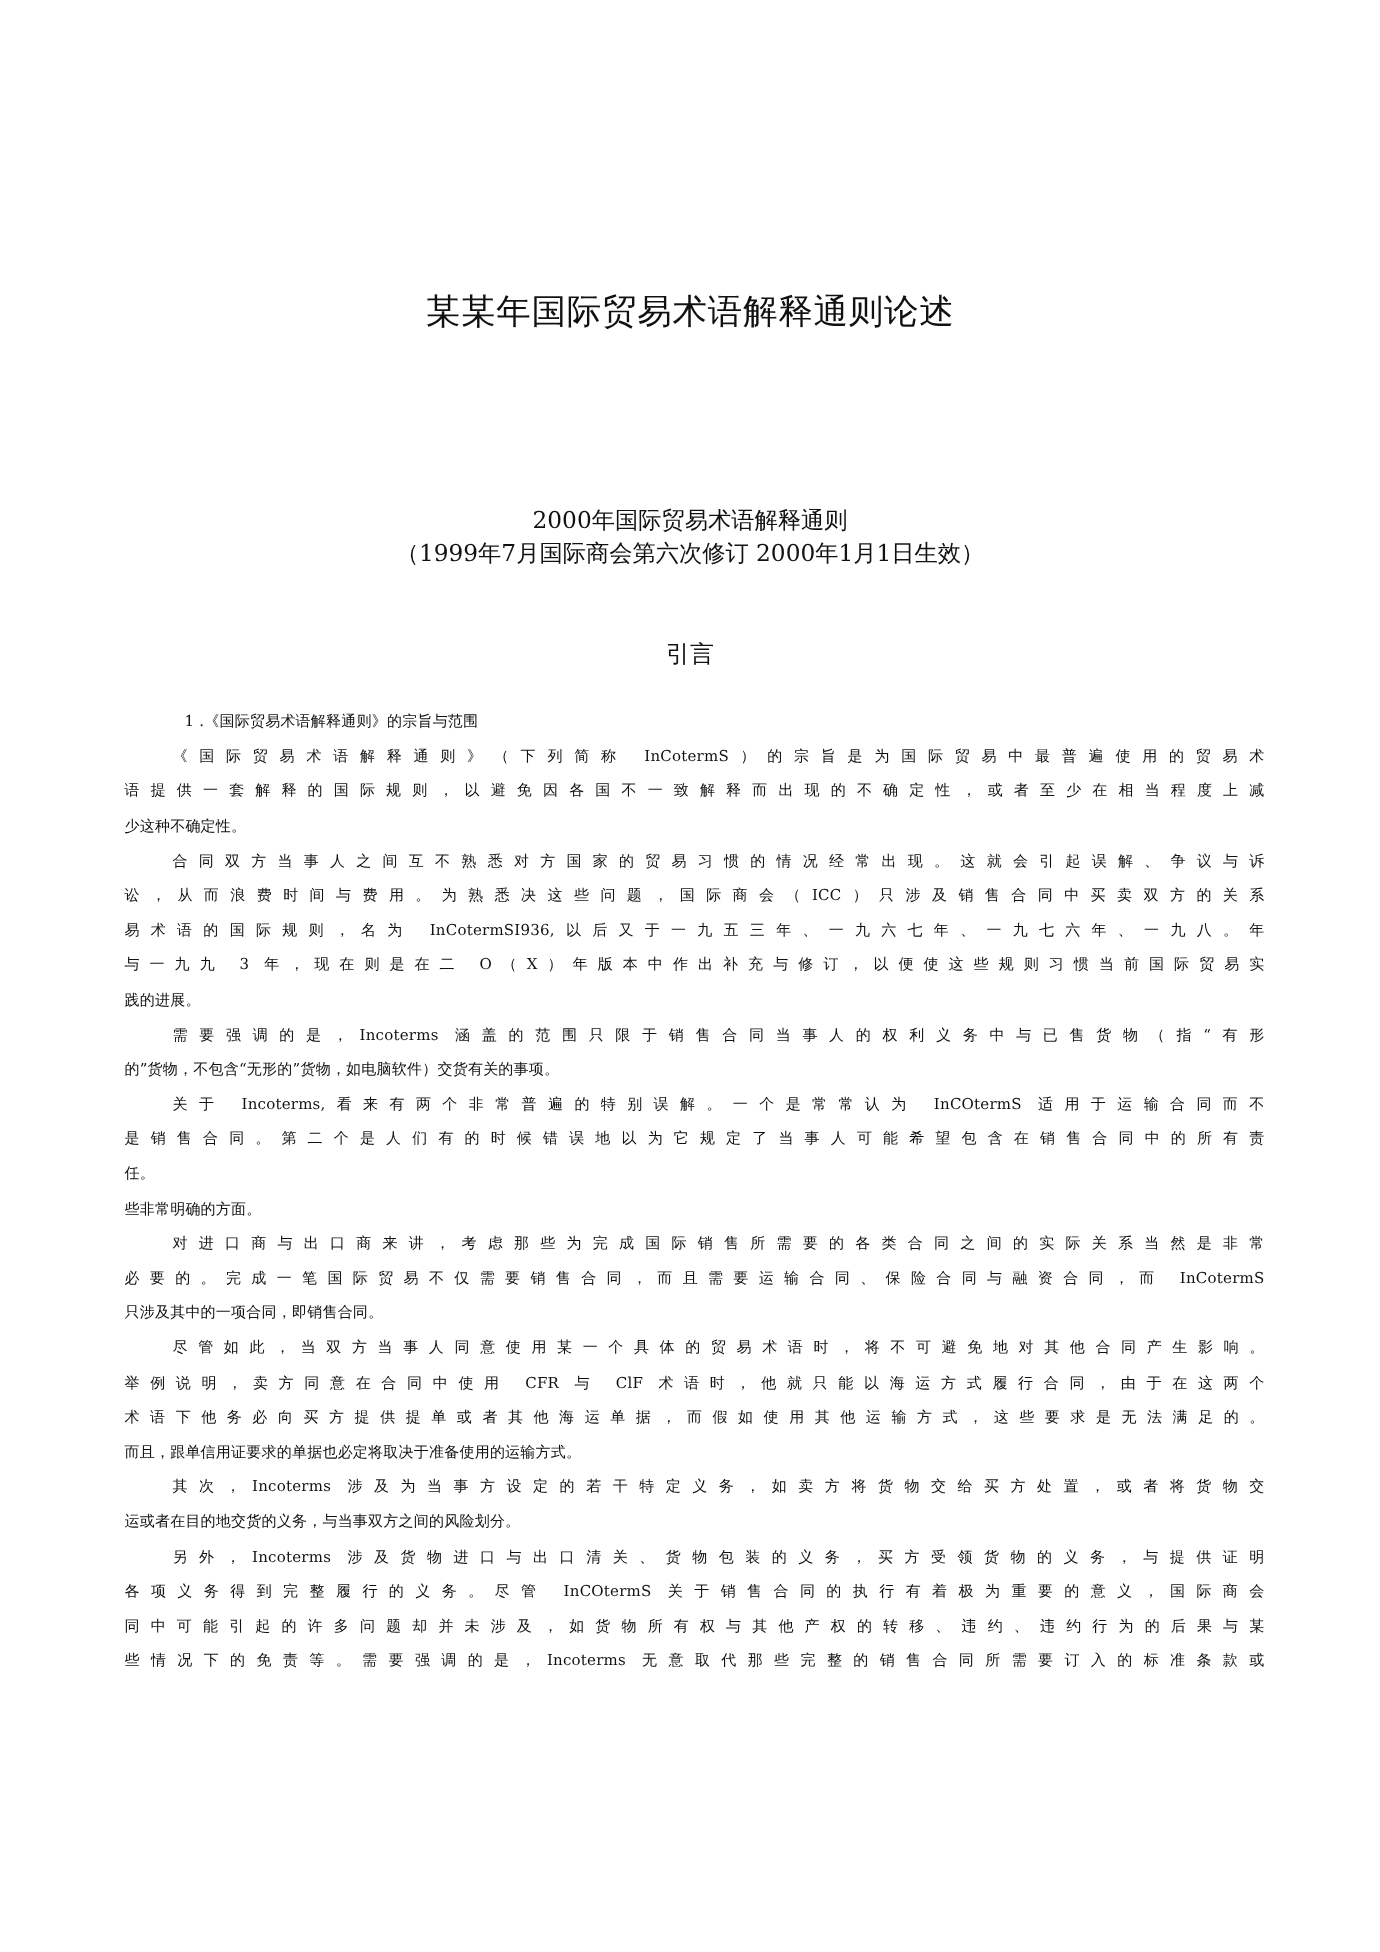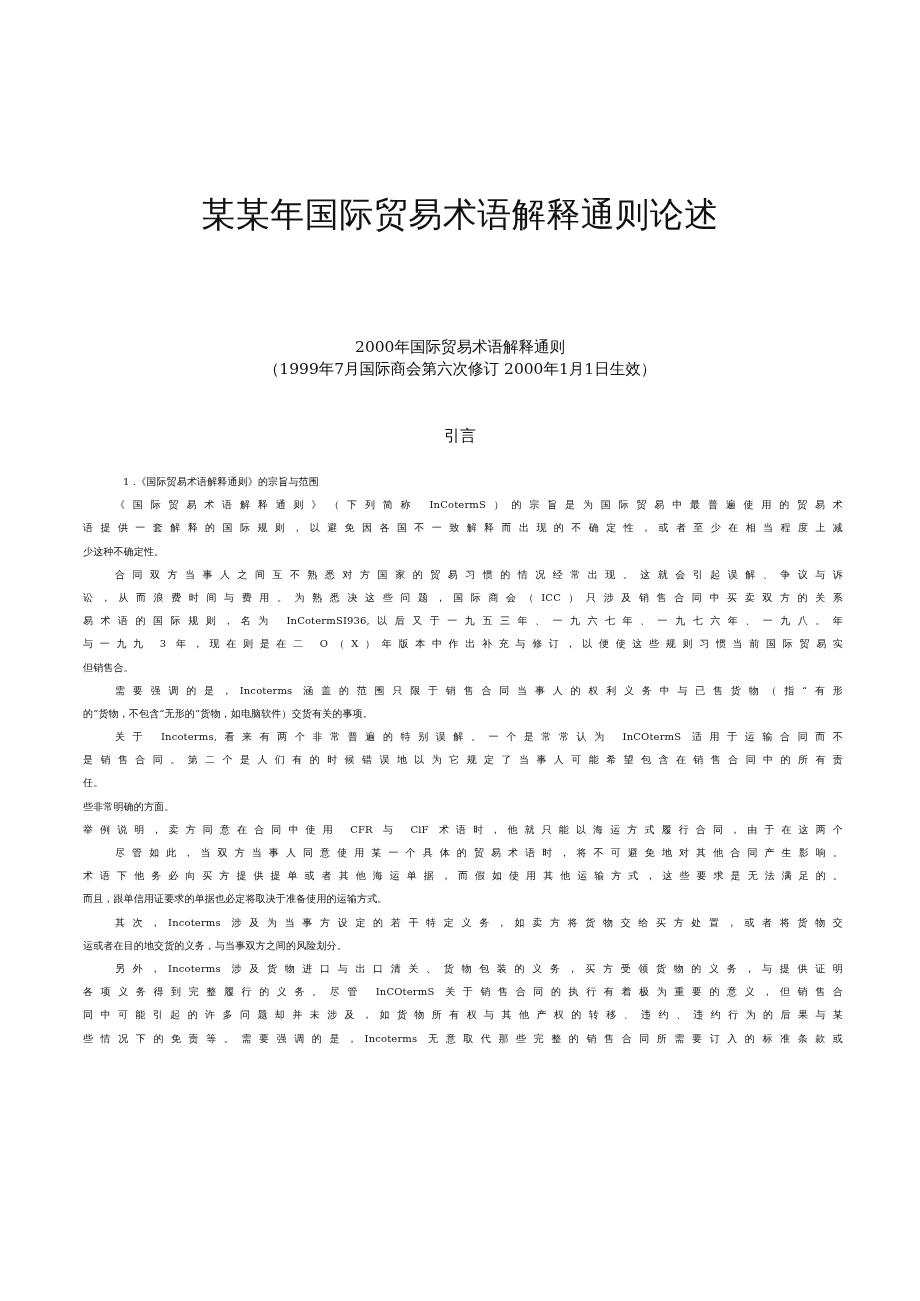--- a/index.html
+++ b/index.html
@@ -3,21 +3,21 @@
   <meta charset="utf-8">
   <style>
     html, body { margin: 0; padding: 0; background: #ffffff; }
     body {
       width: 920px; height: 1301px; position: relative; overflow: hidden;
       font-family: "DejaVu Serif", "Liberation Serif", serif;
       color: #111111;
     }
     .title {
       position: absolute; top: 192px; left: 0; width: 920px;
-      text-align: center; font-size: 34px; letter-spacing: 0.5px;
+      text-align: center; font-size: 23px; letter-spacing: 0.5px;
       font-weight: normal; margin: 0;
     }
     .subtitle {
       position: absolute; left: 0; width: 920px; text-align: center;
       font-size: 15.5px; line-height: 22px; margin: 0;
     }
     .sub1 { top: 336px; }
     .sub2 { top: 358px; }
     .section-heading {
       position: absolute; top: 426px; left: 0; width: 920px;
@@ -51,50 +51,55 @@
     <div class="line indent just">《国际贸易术语解释通则》（下列简称 InCotermS）的宗旨是为国际贸易中最普遍使用的贸易术</div>
     <div class="line just">语提供一套解释的国际规则，以避免因各国不一致解释而出现的不确定性，或者至少在相当程度上减</div>
     <div class="line">少这种不确定性。</div>
   </div>
 
   <div>
     <div class="line indent just">合同双方当事人之间互不熟悉对方国家的贸易习惯的情况经常出现。这就会引起误解、争议与诉</div>
     <div class="line just">讼，从而浪费时间与费用。为熟悉决这些问题，国际商会（ICC）只涉及销售合同中买卖双方的关系</div>
     <div class="line just">易术语的国际规则，名为 InCotermSI936,以后又于一九五三年、一九六七年、一九七六年、一九八。年</div>
     <div class="line just">与一九九 3 年，现在则是在二 O（X）年版本中作出补充与修订，以便使这些规则习惯当前国际贸易实</div>
-    <div class="line">但销售合。</div>
+    <div class="line">践的进展。</div>
   </div>
 
   <div>
     <div class="line indent just">需要强调的是，Incoterms 涵盖的范围只限于销售合同当事人的权利义务中与已售货物（指“有形</div>
     <div class="line">的”货物，不包含“无形的”货物，如电脑软件）交货有关的事项。</div>
   </div>
 
   <div>
     <div class="line indent just">关于 Incoterms,看来有两个非常普遍的特别误解。一个是常常认为 InCOtermS 适用于运输合同而不</div>
     <div class="line just">是销售合同。第二个是人们有的时候错误地以为它规定了当事人可能希望包含在销售合同中的所有责</div>
     <div class="line">任。</div>
   </div>
 
   <div>
     <div class="line">些非常明确的方面。</div>
   </div>
 
+  <div>
+    <div class="line indent just">对进口商与出口商来讲，考虑那些为完成国际销售所需要的各类合同之间的实际关系当然是非常</div>
+    <div class="line just">必要的。完成一笔国际贸易不仅需要销售合同，而且需要运输合同、保险合同与融资合同，而 InCotermS</div>
+    <div class="line">只涉及其中的一项合同，即销售合同。</div>
+  </div>
 
   <div>
+    <div class="line indent just">尽管如此，当双方当事人同意使用某一个具体的贸易术语时，将不可避免地对其他合同产生影响。</div>
     <div class="line just">举例说明，卖方同意在合同中使用 CFR 与 ClF 术语时，他就只能以海运方式履行合同，由于在这两个</div>
-    <div class="line indent just">尽管如此，当双方当事人同意使用某一个具体的贸易术语时，将不可避免地对其他合同产生影响。</div>
     <div class="line just">术语下他务必向买方提供提单或者其他海运单据，而假如使用其他运输方式，这些要求是无法满足的。</div>
     <div class="line">而且，跟单信用证要求的单据也必定将取决于准备使用的运输方式。</div>
   </div>
 
   <div>
     <div class="line indent just">其次，Incoterms 涉及为当事方设定的若干特定义务，如卖方将货物交给买方处置，或者将货物交</div>
     <div class="line">运或者在目的地交货的义务，与当事双方之间的风险划分。</div>
   </div>
 
   <div>
     <div class="line indent just">另外，Incoterms 涉及货物进口与出口清关、货物包装的义务，买方受领货物的义务，与提供证明</div>
-    <div class="line just">各项义务得到完整履行的义务。尽管 InCOtermS 关于销售合同的执行有着极为重要的意义，但销售合</div>
+    <div class="line just">各项义务得到完整履行的义务。尽管 InCOtermS 关于销售合同的执行有着极为重要的意义，国际商会</div>
     <div class="line just">同中可能引起的许多问题却并未涉及，如货物所有权与其他产权的转移、违约、违约行为的后果与某</div>
     <div class="line just">些情况下的免责等。需要强调的是，Incoterms 无意取代那些完整的销售合同所需要订入的标准条款或</div>
   </div>
 </div>
 
 </body></html>

